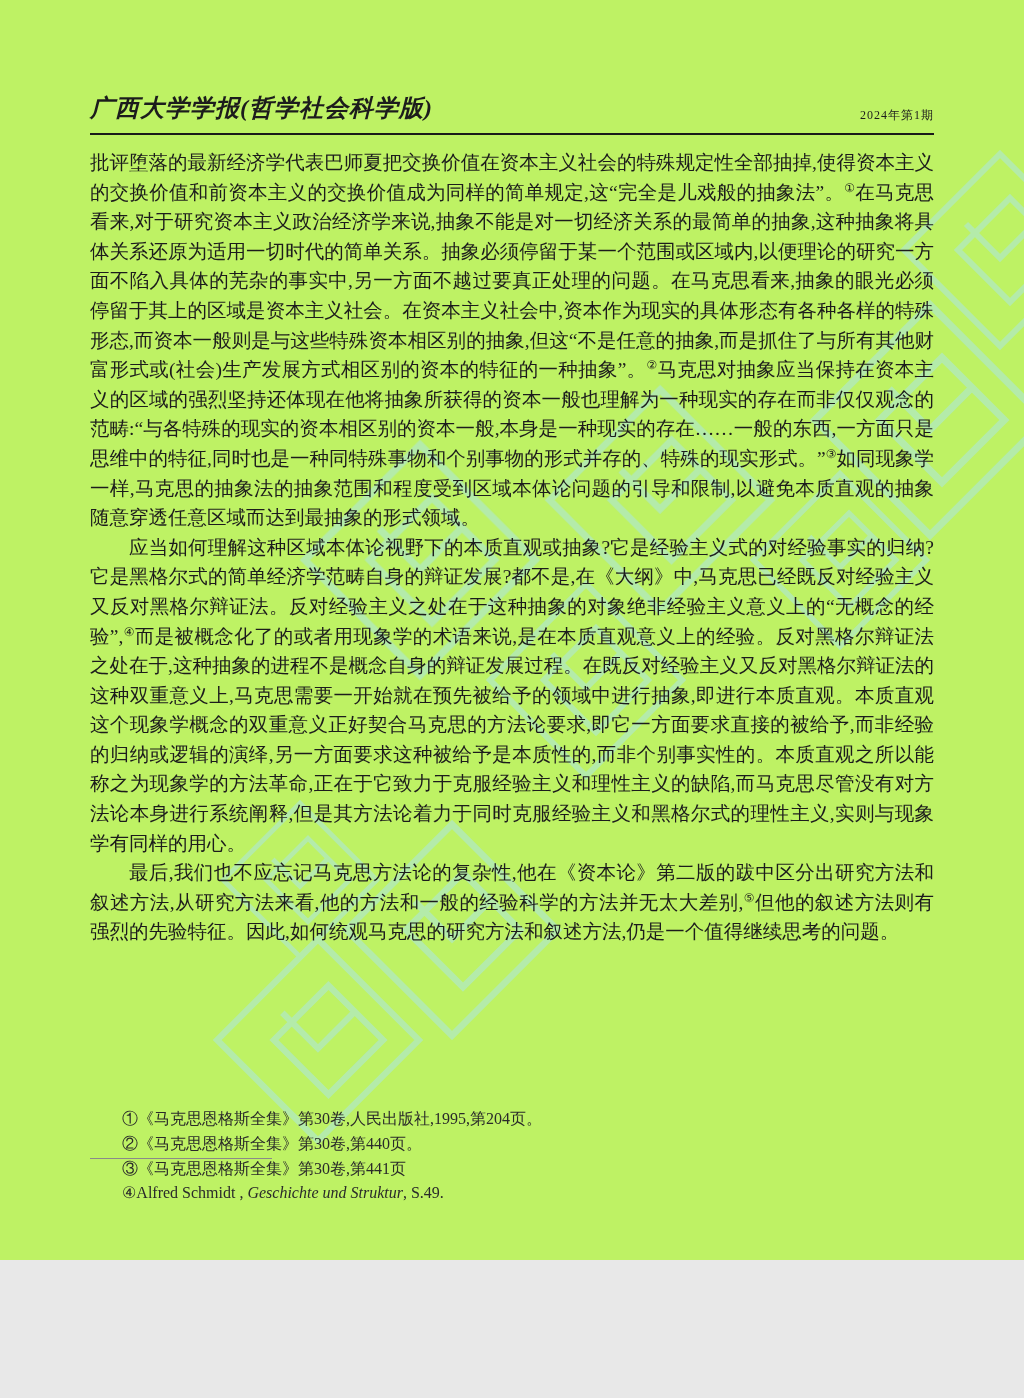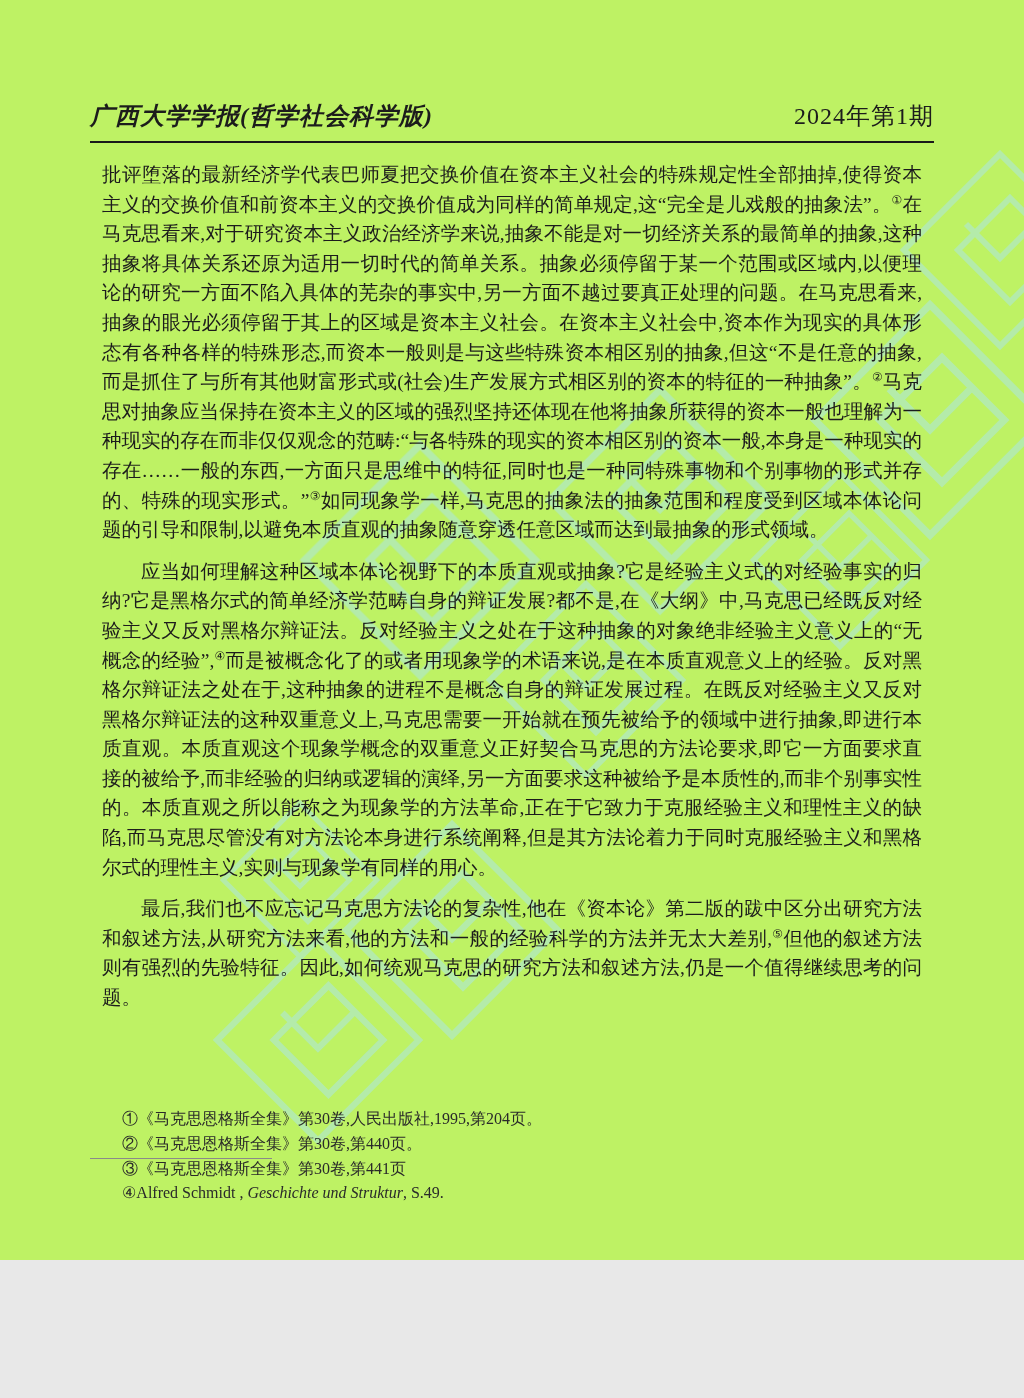--- a/index.html
+++ b/index.html
@@ -19,28 +19,28 @@
     padding-bottom:9px;
     border-bottom:2px solid #1a1a1a;
     z-index:2;
   }
   .journal-name{
     font-size:24px;
     font-style:italic;
     font-weight:700;
     letter-spacing:1px;
   }
-  .issue{font-size:24px;letter-spacing:1px;margin-top:8px;}
+  .issue{font-size:12px;letter-spacing:1px;margin-top:8px;}
   
   .content{
     position:absolute;left:90px;right:90px;top:148px;height:996px;
     overflow:hidden;z-index:1;
   }
   .content p{
-    margin:12px;
+    margin:0;
     font-size:19.5px;
     line-height:29.6px;
     text-align:justify;
   }
   .content p.indent{text-indent:2em;}
   .content sup{
     font-size:12px;
     line-height:0;
     vertical-align:super;
   }

